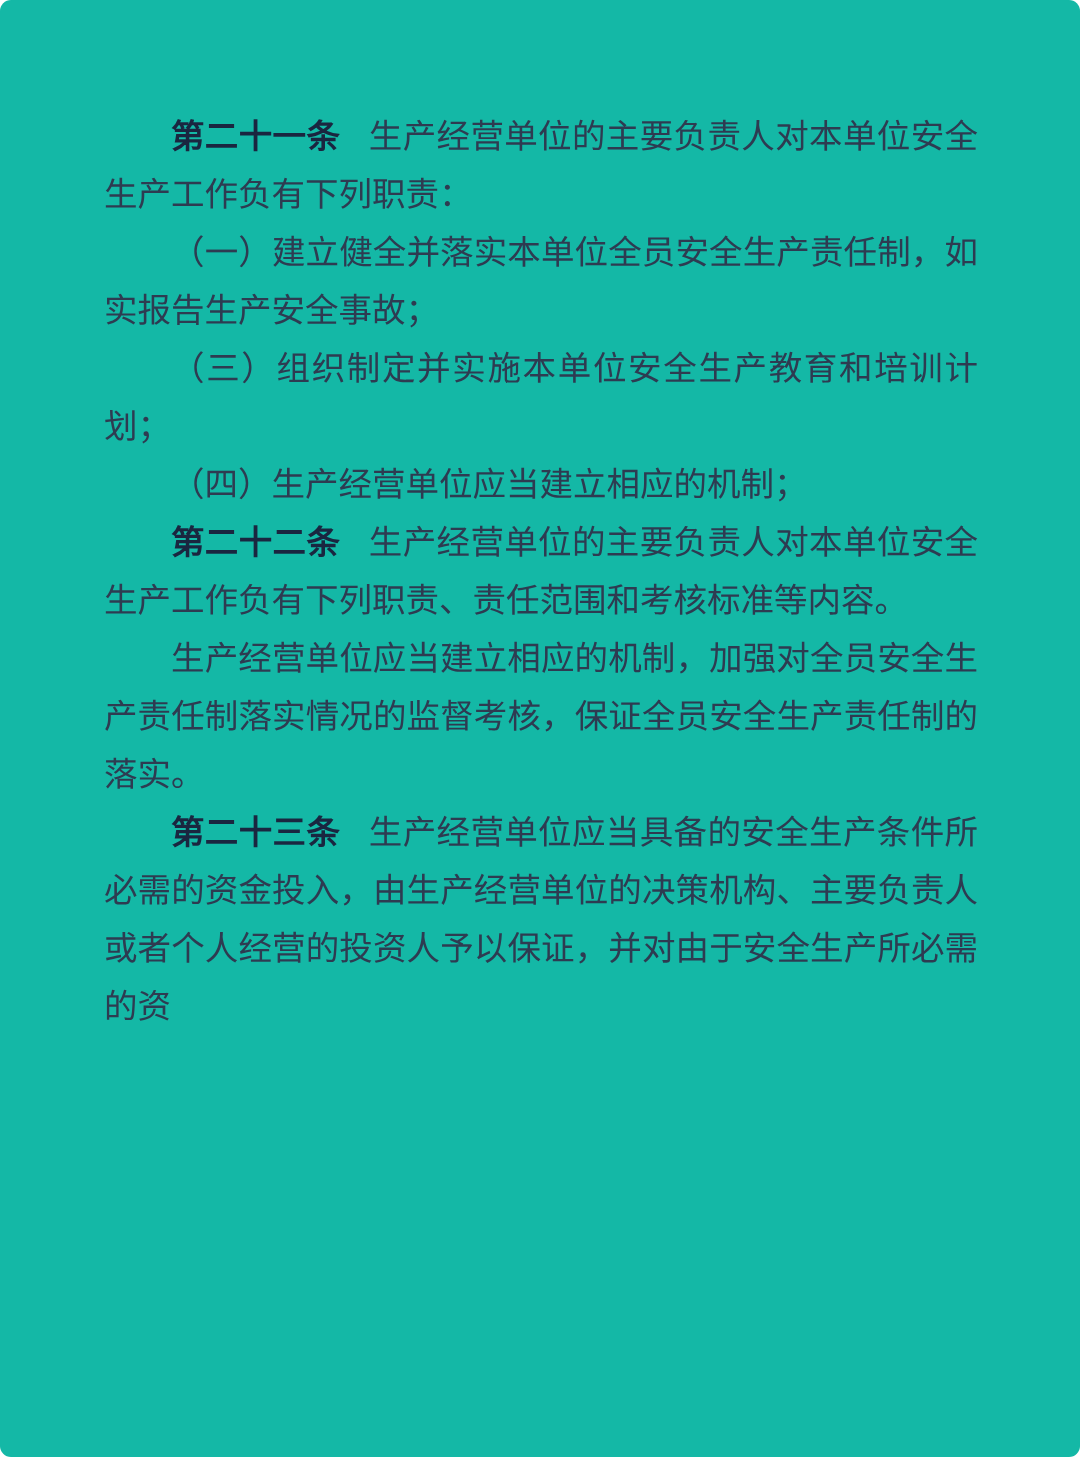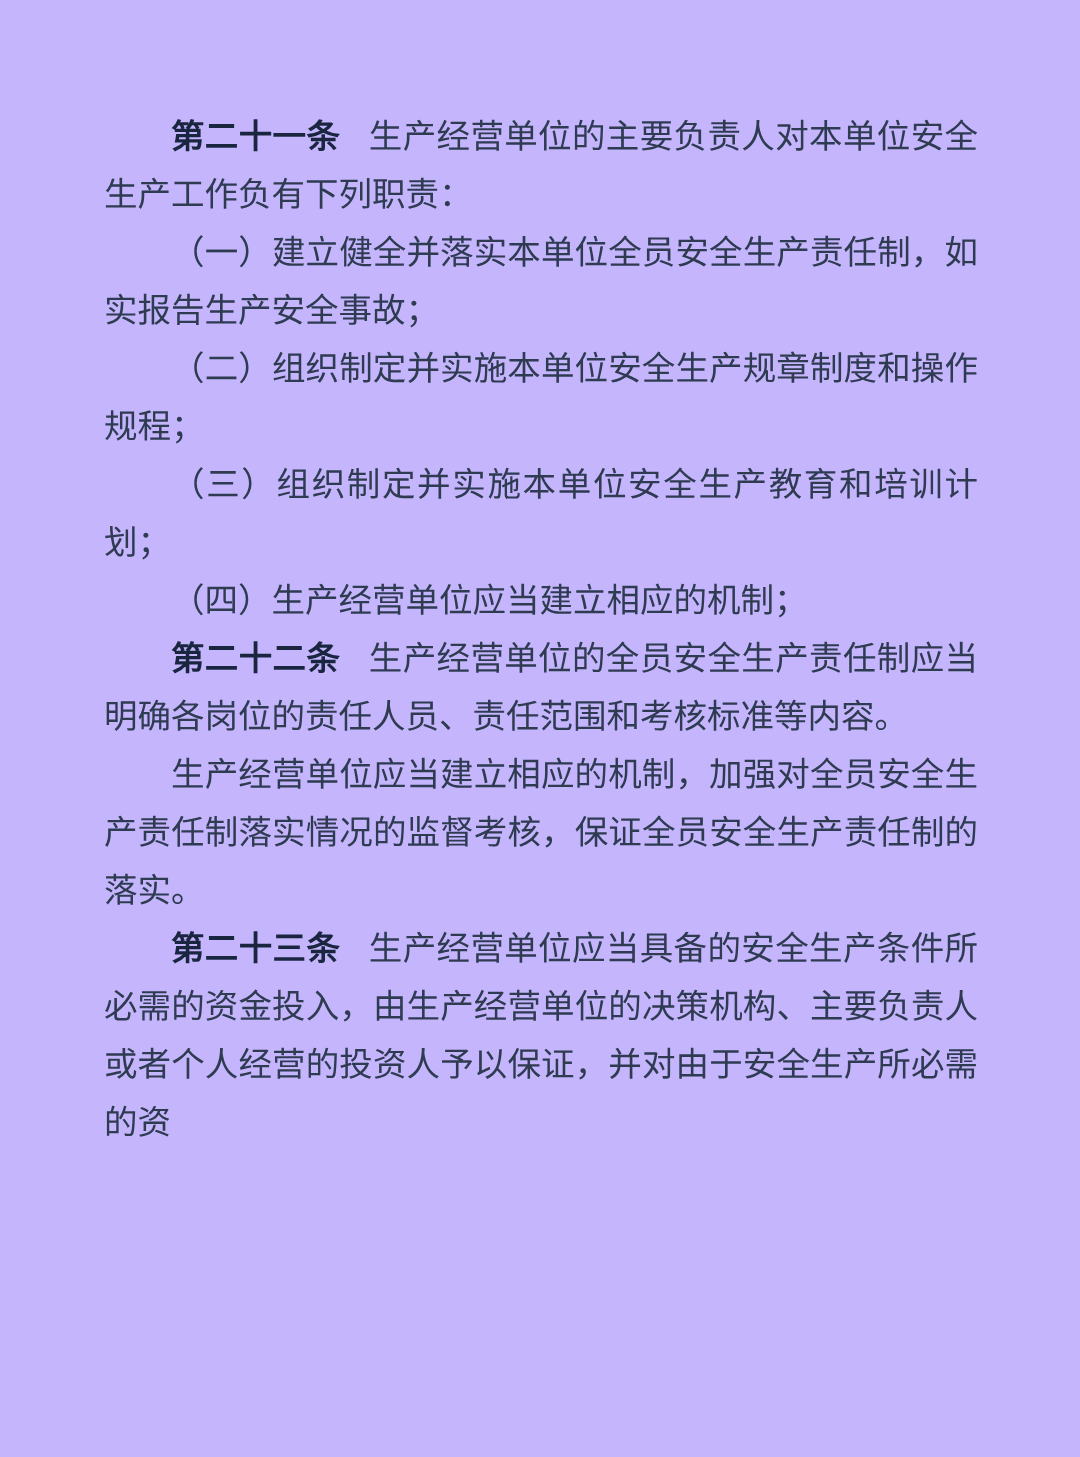--- a/index.html
+++ b/index.html
@@ -4,23 +4,24 @@
 <style>
   html, body {
     margin: 0;
     padding: 0;
     background: #ffffff;
   }
   .page {
     position: relative;
     width: 1080px;
     height: 1457px;
-    background: #c4b5fd;
+    background: #14b8a6;
     overflow: hidden;
     box-sizing: border-box;
+    border-radius: 11px;
   }
   .doc-body {
     box-sizing: border-box;
     width: 100%;
     padding: 108px 102px 0 104px;
   }
   p.para {
     margin: 0;
     padding: 0;
     font-family: "Liberation Serif", "DejaVu Serif", serif;
@@ -48,29 +49,28 @@
 </head>
 <body>
 
 <div class="page">
   <div class="doc-body">
 
     <p class="para"><span class="article-label">第二十一条</span><span class="para-text">生产经营单位的主要负责人对本单位安全生产工作负有下列职责：</span></p>
 
     <p class="para"><span class="para-text">（一）建立健全并落实本单位全员安全生产责任制，如实报告生产安全事故；</span></p>
 
-    <p class="para"><span class="para-text">（二）组织制定并实施本单位安全生产规章制度和操作规程；</span></p>
 
     <p class="para"><span class="para-text">（三）组织制定并实施本单位安全生产教育和培训计划；</span></p>
 
     <p class="para"><span class="para-text">（四）生产经营单位应当建立相应的机制；</span></p>
 
 
 
 
-    <p class="para"><span class="article-label">第二十二条</span><span class="para-text">生产经营单位的全员安全生产责任制应当明确各岗位的责任人员、责任范围和考核标准等内容。</span></p>
+    <p class="para"><span class="article-label">第二十二条</span><span class="para-text">生产经营单位的主要负责人对本单位安全生产工作负有下列职责、责任范围和考核标准等内容。</span></p>
 
     <p class="para"><span class="para-text">生产经营单位应当建立相应的机制，加强对全员安全生产责任制落实情况的监督考核，保证全员安全生产责任制的落实。</span></p>
 
     <p class="para"><span class="article-label">第二十三条</span><span class="para-text">生产经营单位应当具备的安全生产条件所必需的资金投入，由生产经营单位的决策机构、主要负责人或者个人经营的投资人予以保证，并对由于安全生产所必需的资</span></p>
 
   </div>
 </div>
 
 </body></html>

